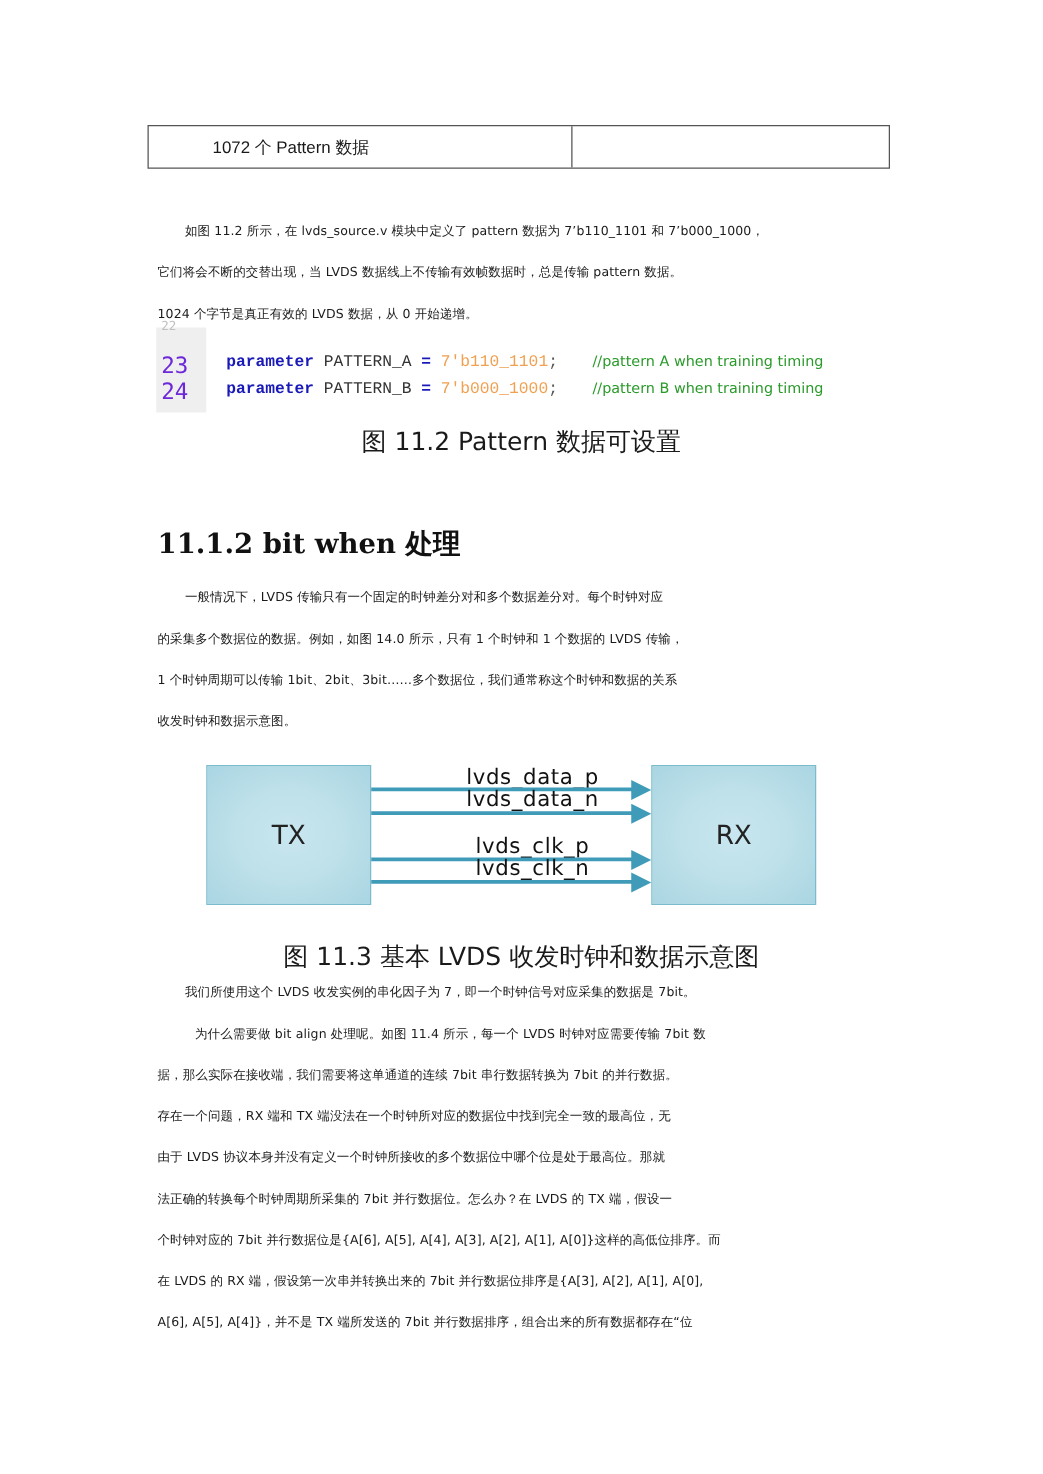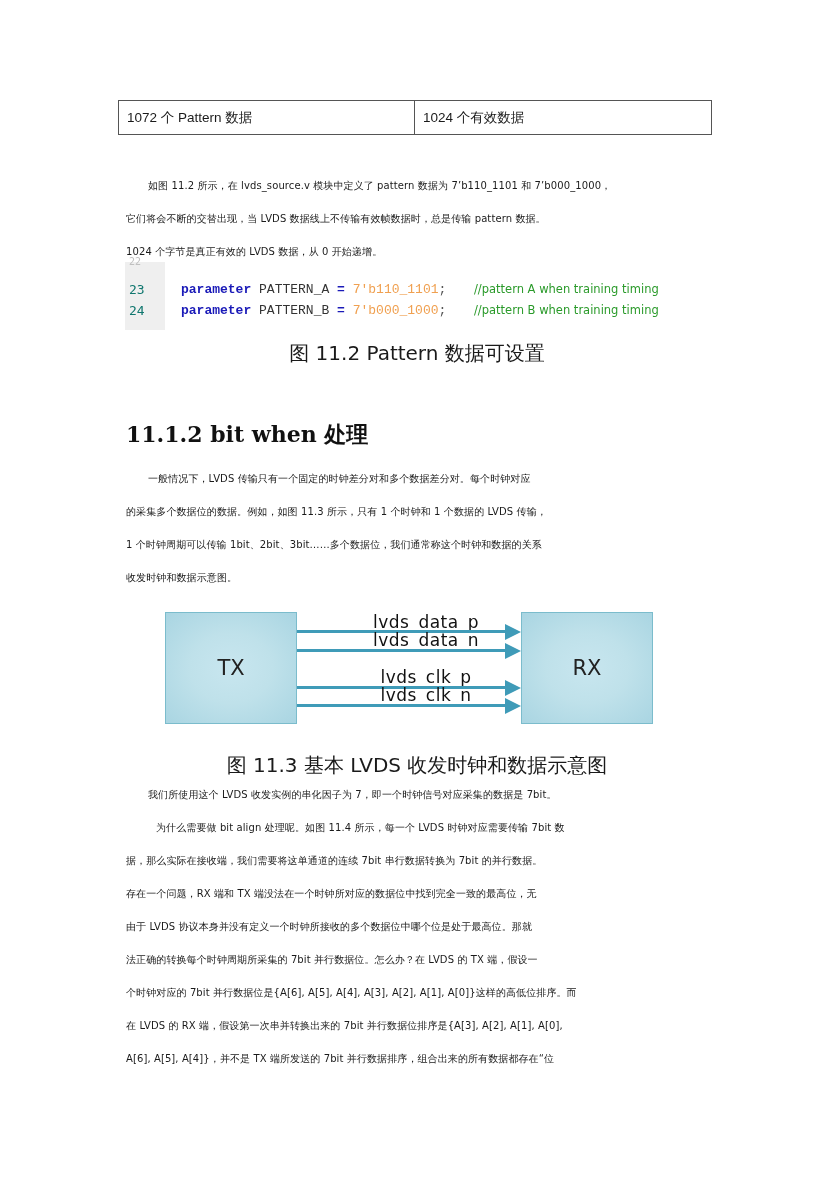--- a/index.html
+++ b/index.html
@@ -9,33 +9,33 @@
     color: #1a1a1a;
   }
   .page { position: absolute; left: 0; top: 0; width: 834px; height: 1179px; }
 
   
   .tbl { position: absolute; left: 118px; top: 100px; width: 594px; height: 35px;
     border: 1px solid #555; display: flex; box-sizing: border-box; }
   .tbl .cell { flex: 0 0 auto; height: 100%; display: flex; align-items: center;
     padding-left: 8px; box-sizing: border-box; font-size: 13.5px;
     font-family: "Liberation Sans", "DejaVu Sans", sans-serif; }
-  .tbl .c1 { width: 296px; border-right: 1px solid #555; }
+  .tbl .c1 { width: 296px; border-right: 1px solid #555; margin-left: 43px; }
   .tbl .c2 { width: 296px; }
 
   .para { position: absolute; left: 126px; width: 588px; font-size: 10px; line-height: 33px;
     font-family: "DejaVu Sans", "Liberation Sans", sans-serif; letter-spacing: 0.1px; }
   .line { white-space: nowrap; height: 33px; }
   .indent { padding-left: 22px; }
 
   
   .code { position: absolute; left: 125px; top: 262px; width: 590px; height: 68px; }
   .code .gutter { position: absolute; left: 0; top: 0; width: 40px; height: 68px; background: #efefef; }
   .code .ln { position: absolute; left: 4px; width: 30px; font-family: "DejaVu Sans Mono", "Liberation Mono", monospace;
-    font-size: 13px; color: #0f766e; }
+    font-size: 18px; color: #6d28d9; }
   .code .row { position: absolute; left: 56px; white-space: nowrap; font-family: "Liberation Mono", "DejaVu Sans Mono", monospace; font-size: 13px; }
   .kw { color: #1a1ab8; font-weight: bold; }
   .id { color: #333; }
   .op { color: #1a1ab8; font-weight: bold; }
   .num { color: #f0a050; }
   .semi { color: #555; }
   .cmt { color: #2a9a2a; font-family: "DejaVu Sans", sans-serif; font-size: 11.5px; }
 
   .caption { position: absolute; left: 0; width: 834px; text-align: center; font-size: 20px;
     font-family: "DejaVu Sans", "Liberation Sans", sans-serif; }
@@ -58,21 +58,20 @@
   .sig .lbl { position: absolute; left: 0; width: 224px; text-align: center; font-family: "DejaVu Sans", sans-serif;
     font-size: 17px; color: #111; letter-spacing: 0.5px; margin-left: 17px; }
 </style>
 </head>
 <body>
 
 <div class="page">
 
   <div class="tbl">
     <div class="cell c1">1072 个 Pattern 数据</div>
-    <div class="cell c2">1024 个有效数据</div>
   </div>
 
   <div class="para" style="top:169px;">
     <div class="line indent">如图 11.2 所示，在 lvds_source.v 模块中定义了 pattern 数据为 7’b110_1101 和 7’b000_1000，</div>
     <div class="line">它们将会不断的交替出现，当 LVDS 数据线上不传输有效帧数据时，总是传输 pattern 数据。</div>
     <div class="line">1024 个字节是真正有效的 LVDS 数据，从 0 开始递增。</div>
   </div>
 
   <div class="code">
     <div class="gutter"></div>
@@ -96,21 +95,21 @@
       <span class="cmt">//pattern B when training timing</span>
     </div>
   </div>
 
   <div class="caption" style="top:340px;">图 11.2 Pattern 数据可设置</div>
 
   <div class="heading">11.1.2 bit when 处理</div>
 
   <div class="para" style="top:462px;">
     <div class="line indent">一般情况下，LVDS  传输只有一个固定的时钟差分对和多个数据差分对。每个时钟对应</div>
-    <div class="line">的采集多个数据位的数据。例如，如图 11.3 所示，只有 1 个时钟和 1 个数据的 LVDS 传输，</div>
+    <div class="line">的采集多个数据位的数据。例如，如图 14.0 所示，只有 1 个时钟和 1 个数据的 LVDS 传输，</div>
     <div class="line">1 个时钟周期可以传输 1bit、2bit、3bit……多个数据位，我们通常称这个时钟和数据的关系</div>
     <div class="line">收发时钟和数据示意图。</div>
   </div>
 
   <div class="diagram">
     <div class="box tx">TX</div>
     <div class="box rx">RX</div>
 
     <div class="sig" style="top:18px;">
       <div class="lbl" style="top:-18px;">lvds_data_p</div>

